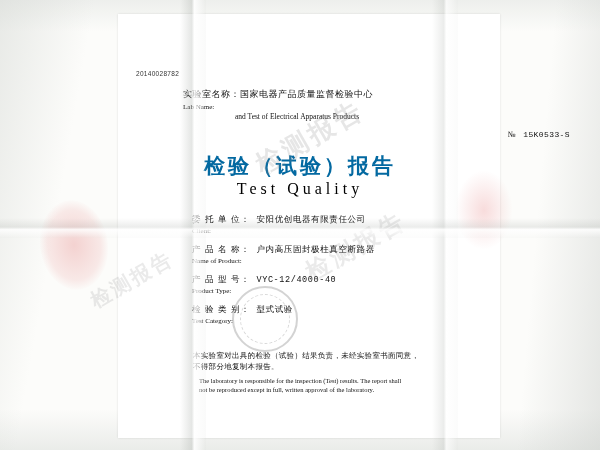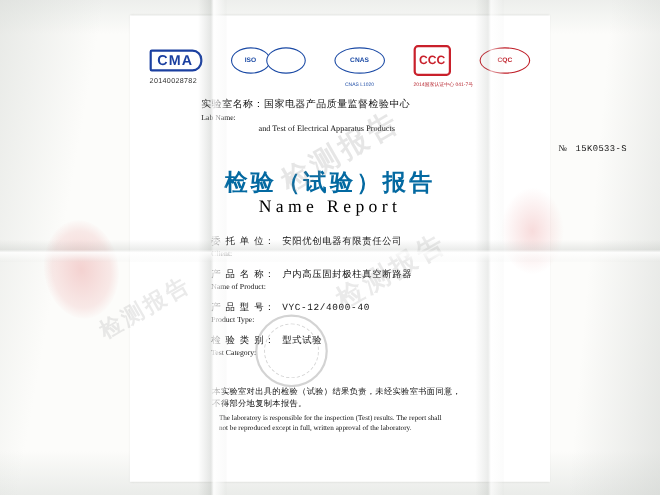--- a/index.html
+++ b/index.html
@@ -178,60 +178,40 @@
     pointer-events:none;
   }
 </style>
 </head>
 <body>
 
 <div class="page">
   <div class="paper-bg"></div>
   <div class="sheet"></div>
 
-  <div class="logos">
-    <div class="logo">
-      <span class="cma">CMA</span>
-    </div>
-    <div class="logo">
-      <span class="oval">ISO</span>
-      <span class="oval" style="margin-left:-4px;"></span>
-    </div>
-    <div class="logo">
-      <span class="oval wide">CNAS</span>
-      <span class="logo-sub">CNAS  L1020</span>
-    </div>
-    <div class="logo">
-      <span class="ccc">CCC</span>
-      <span class="logo-sub red">2014国家认证中心 041-7号</span>
-    </div>
-    <div class="logo">
-      <span class="oval red wide">CQC</span>
-    </div>
-  </div>
   <div class="cma-no">20140028782</div>
 
   <div class="labblock">
     <div class="labrow">
       <span class="lab-cn-label">实验室名称：</span>
       <span class="lab-cn-value">国家电器产品质量监督检验中心</span>
     </div>
     <div class="labrow">
       <span class="lab-en-label">Lab Name:</span>
     </div>
     <div class="lab-en-l2">and Test of Electrical Apparatus Products</div>
   </div>
 
   <div class="report-no">
     <span>№</span>
     <span style="margin-left:5px;font-family:Liberation Mono, monospace;">15K0533-S</span>
   </div>
 
   <div class="title-cn">检验（试验）报告</div>
-  <div class="title-en">Name  Report</div>
+  <div class="title-en">Test  Quality</div>
 
   <div class="fields">
     <div class="field">
       <div class="f-cn">
         <span class="f-cn-label">委 托 单 位：</span>
         <span class="f-cn-value">安阳优创电器有限责任公司</span>
       </div>
       <div class="f-en">Client:</div>
     </div>
     <div class="field">

